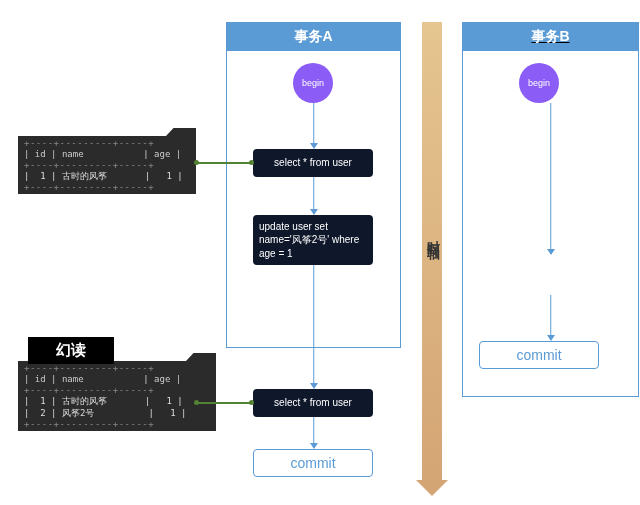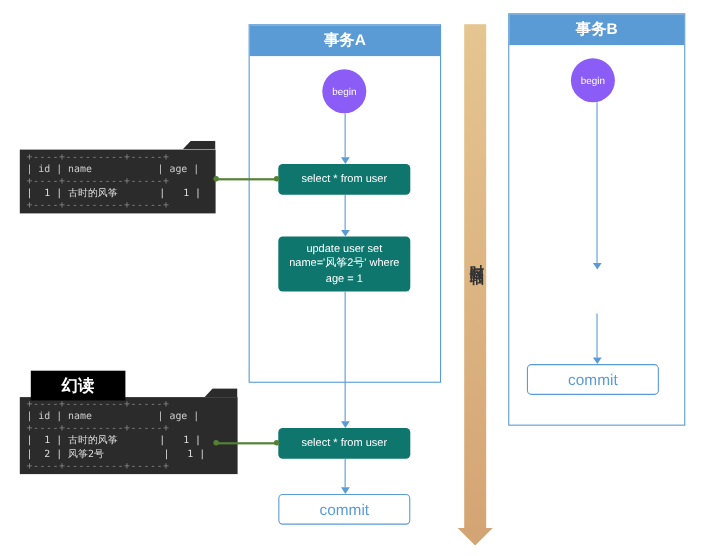--- a/index.html
+++ b/index.html
@@ -4,25 +4,25 @@
 <style>
 * { margin: 0; padding: 0; box-sizing: border-box; }
 body { font-family: Arial, sans-serif; width: 640px; height: 505px; position: relative; background: #fff; }
 
 .timeline { position: absolute; left: 422px; top: 22px; width: 20px; height: 463px; background: linear-gradient(180deg, #e5c590, #d4a574); }
 .timeline-arrow { position: absolute; left: 416px; top: 480px; width: 0; height: 0; border-left: 16px solid transparent; border-right: 16px solid transparent; border-top: 16px solid #d4a574; }
 .timeline-label { position: absolute; left: 424px; top: 230px; writing-mode: vertical-rl; font-size: 13px; color: #333; font-weight: bold; letter-spacing: 3px; }
 
 .tx-col { position: absolute; border: 1.5px solid #5b9bd5; }
 .tx-a { left: 226px; top: 22px; width: 175px; height: 326px; }
-.tx-b { left: 462px; top: 12px; width: 161px; height: 375px; }
+.tx-b { left: 462px; top: 22px; width: 177px; height: 375px; text-decoration: underline; }
 .tx-header { background: #5b9bd5; color: #fff; text-align: center; font-size: 14px; font-weight: bold; padding: 5px 0; }
 
 .begin-circle { position: absolute; width: 40px; height: 40px; background: #8b5cf6; border-radius: 50%; color: #fff; font-size: 9px; display: flex; align-items: center; justify-content: center; }
-.step-box { position: absolute; background: #0f766e; color: #fff; border-radius: 4px; font-size: 10px; text-align: center; display: flex; align-items: center; justify-content: center; padding: 6px; line-height: 1.35; }
+.step-box { position: absolute; background: #0f172a; color: #fff; border-radius: 4px; font-size: 10px; display: flex; align-items: center; justify-content: center; padding: 6px; line-height: 1.35; }
 .commit-box { position: absolute; border: 1.5px solid #5b9bd5; color: #5b9bd5; background: #fff; border-radius: 4px; font-size: 14px; text-align: right; display: flex; align-items: center; justify-content: center; }
 
 .arrow-line { position: absolute; width: 1.5px; background: #5b9bd5; left: 50%; transform: translateX(-50%); }
 .arrow-head { position: absolute; left: 50%; transform: translateX(-50%); width: 0; height: 0; border-left: 4px solid transparent; border-right: 4px solid transparent; border-top: 6px solid #5b9bd5; }
 
 .result-table { position: absolute; background: #2b2b2b; color: #ddd; font-family: monospace; font-size: 9px; padding: 2px 0; }
 .result-table .row { white-space: pre; padding: 0 6px; line-height: 1.35; }
 .result-table .divider { color: #888; letter-spacing: 0.5px; padding: 0 6px; }
 .result-table .hdr { color: #ccc; }
 .tab-notch { position: absolute; top: -8px; right: 0; width: 30px; height: 8px; background: #2b2b2b; clip-path: polygon(25% 0, 100% 0, 100% 100%, 0 100%); }

